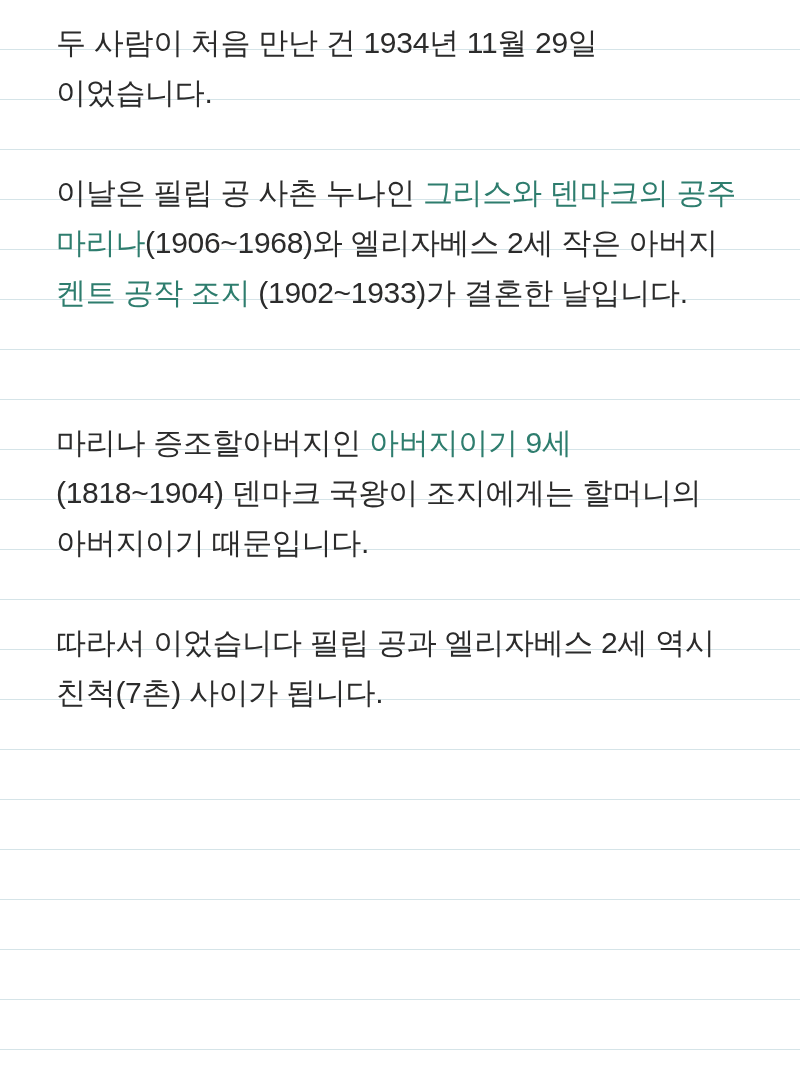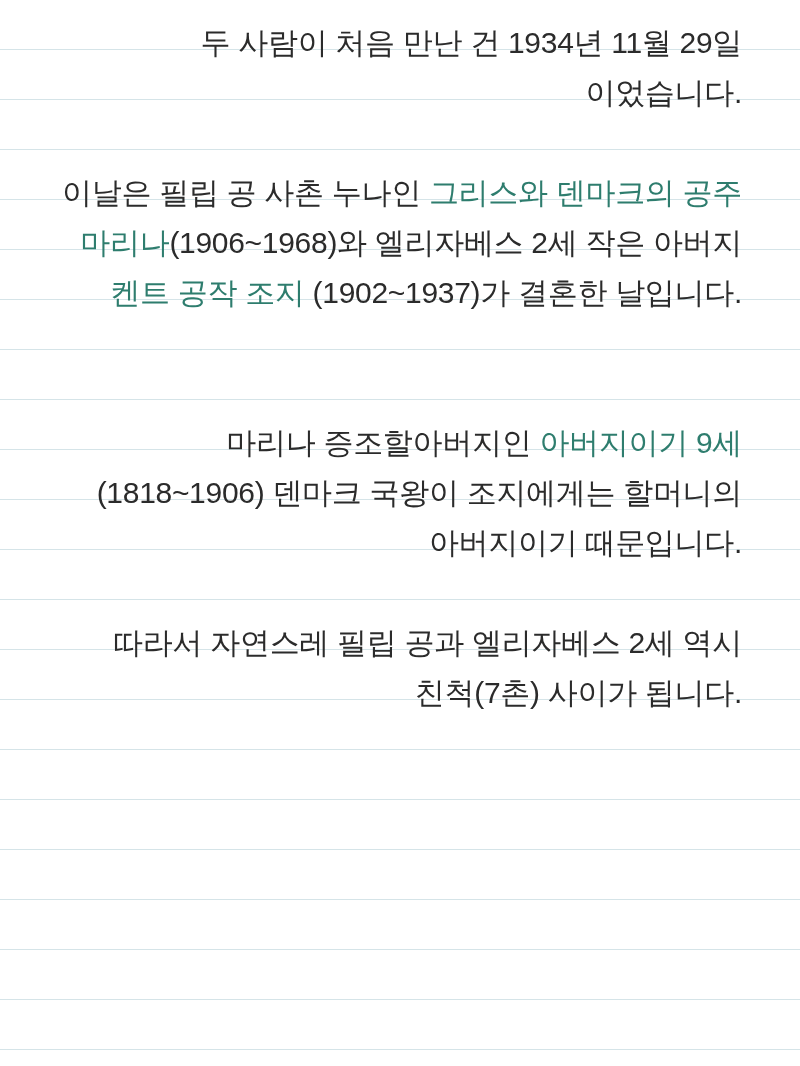--- a/index.html
+++ b/index.html
@@ -7,21 +7,20 @@
     padding: 0;
     background: #ffffff;
   }
   #page {
     position: relative;
     width: 800px;
     height: 1066px;
     background: #ffffff;
     overflow: hidden;
     font-family: "Liberation Sans", "DejaVu Sans", sans-serif;
-    text-align: right;
   }
   
   #rules {
     position: absolute;
     inset: 0;
     background-image: repeating-linear-gradient(
       to bottom,
       rgba(214, 228, 232, 0.0) 0px,
       rgba(214, 228, 232, 0.0) 49px,
       rgba(206, 223, 228, 0.85) 49px,
@@ -50,20 +49,20 @@
   }
 </style>
 </head>
 <body>
 
 <div id="page">
   <div id="rules"></div>
   <div id="content">
     <div class="para"><span>두 사람이 처음 만난 건 1934년 11월 29일 이었습니다.</span></div>
     <div class="gap"></div>
-    <div class="para"><span>이날은 필립 공 사촌 누나인 </span><span class="hl">그리스와 덴마크의 공주 마리나</span><span>(1906~1968)와 엘리자베스 2세 작은 아버지 </span><span class="hl">켄트 공작 조지</span><span> (1902~1937)가 결혼한 날입니다.</span></div>
+    <div class="para"><span>이날은 필립 공 사촌 누나인 </span><span class="hl">그리스와 덴마크의 공주 마리나</span><span>(1906~1968)와 엘리자베스 2세 작은 아버지 </span><span class="hl">켄트 공작 조지</span><span> (1902~1933)가 결혼한 날입니다.</span></div>
     <div class="gap"></div>
     <div class="gap"></div>
-    <div class="para"><span>마리나 증조할아버지인 </span><span class="hl">아버지이기 9세</span><span> (1818~1906) 덴마크 국왕이 조지에게는 할머니의 아버지이기 때문입니다.</span></div>
+    <div class="para"><span>마리나 증조할아버지인 </span><span class="hl">아버지이기 9세</span><span> (1818~1904) 덴마크 국왕이 조지에게는 할머니의 아버지이기 때문입니다.</span></div>
     <div class="gap"></div>
-    <div class="para"><span>따라서 자연스레 필립 공과 엘리자베스 2세 역시 친척(7촌) 사이가 됩니다.</span></div>
+    <div class="para"><span>따라서 이었습니다 필립 공과 엘리자베스 2세 역시 친척(7촌) 사이가 됩니다.</span></div>
   </div>
 </div>
 
 </body></html>

